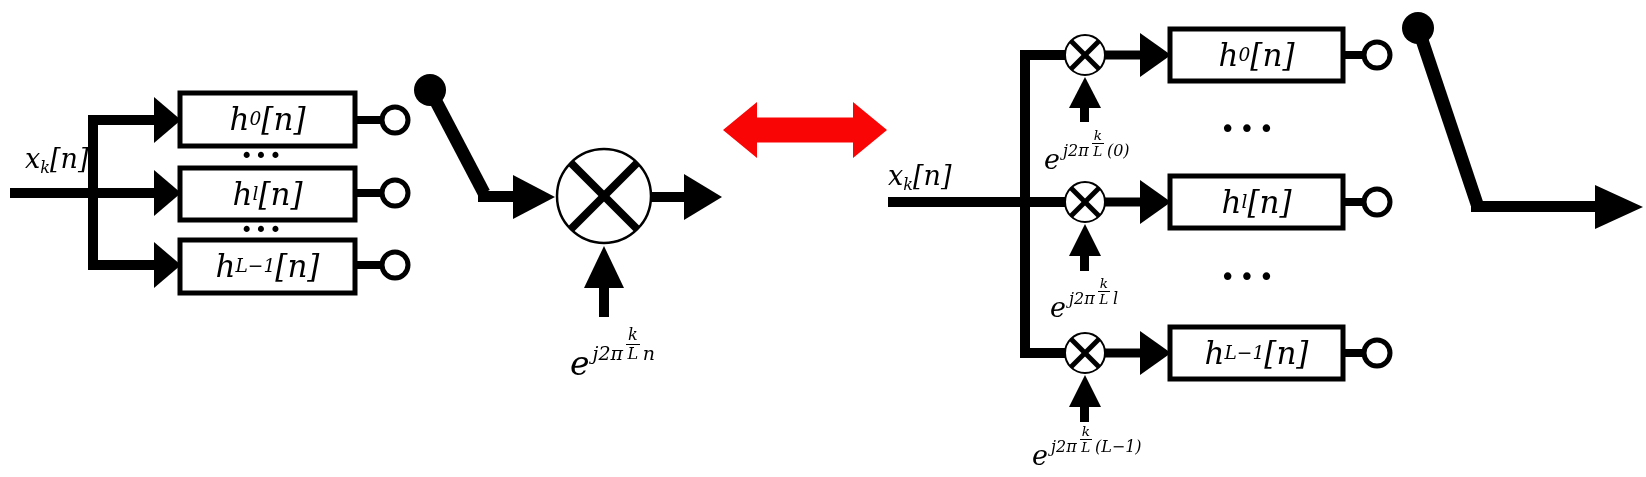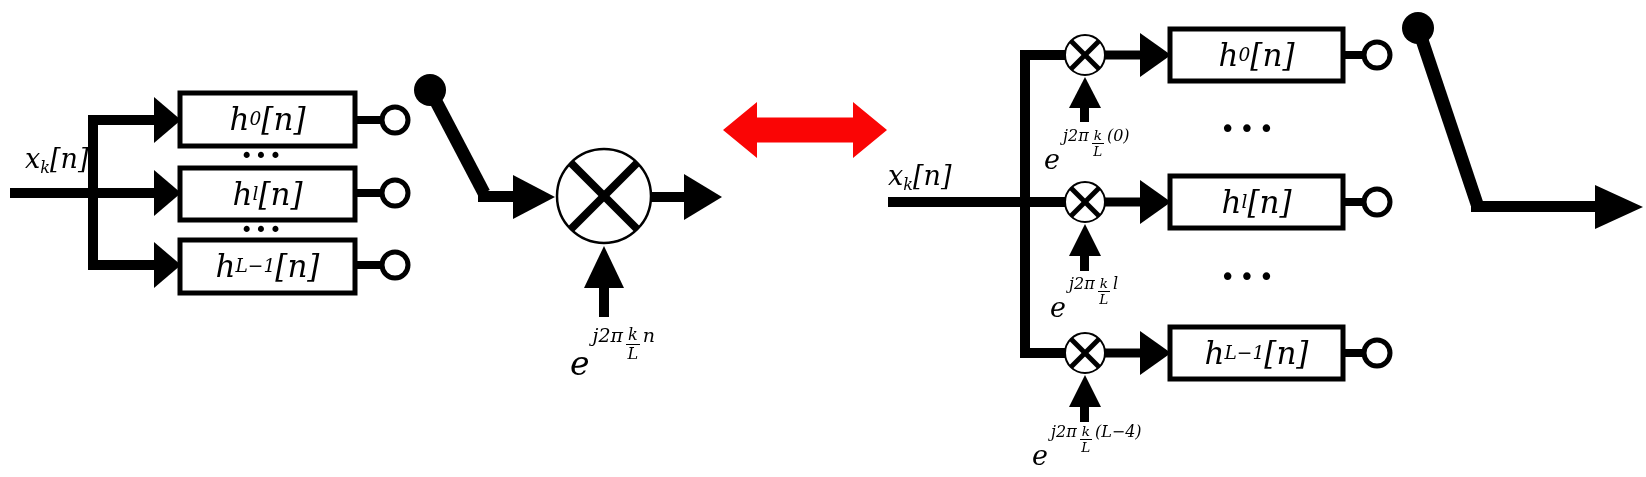--- a/index.html
+++ b/index.html
@@ -10,21 +10,21 @@
   svg.layer{position:absolute;left:0;top:0;}
   
   .mlabel{position:absolute;font-style:italic;font-size:27px;line-height:1;white-space:nowrap;}
   .mlabel sub,.box-label sub{font-size:0.60em;vertical-align:-0.3em;font-style:italic;}
   .box-label{
     position:absolute;display:flex;align-items:center;justify-content:center;
     font-style:italic;font-size:31px;line-height:1;white-space:nowrap;
   }
   .explabel{position:absolute;display:flex;align-items:flex-end;font-style:italic;white-space:nowrap;}
   .explabel .e{font-size:33px;line-height:0.85;}
-  .explabel .exp{display:flex;align-items:flex-start;font-size:19px;margin-bottom:16px;margin-left:3px;gap:2px;line-height:1;}
+  .explabel .exp{display:flex;align-items:flex-end;font-size:19px;margin-bottom:16px;margin-left:3px;gap:2px;line-height:1;}
   .frac{display:inline-flex;flex-direction:column;align-items:center;font-size:0.85em;line-height:1.1;margin:0 1px;}
   .frac .num{border-bottom:1.5px solid #000;padding:0 2px;}
   .explabel.sm .e{font-size:27px;}
   .explabel.sm .exp{font-size:16px;margin-bottom:13px;}
   .dots{
     position:absolute;transform:translate(-50%,-50%);
     font-family:"DejaVu Sans",sans-serif;font-style:normal;
     font-size:26px;letter-spacing:4px;line-height:1;
   }
   .dots.sm{font-size:21px;letter-spacing:2px;}
@@ -222,17 +222,17 @@
     </span>
   </div>
   <div class="explabel sm" style="left:1032px;top:424px;">
     <span class="e">e</span>
     <span class="exp">
       <span>j2π</span>
       <span class="frac">
         <span class="num">k</span>
         <span class="den">L</span>
       </span>
-      <span>(L−4)</span>
+      <span>(L−1)</span>
     </span>
   </div>
 
 </div>
 
 </body></html>

